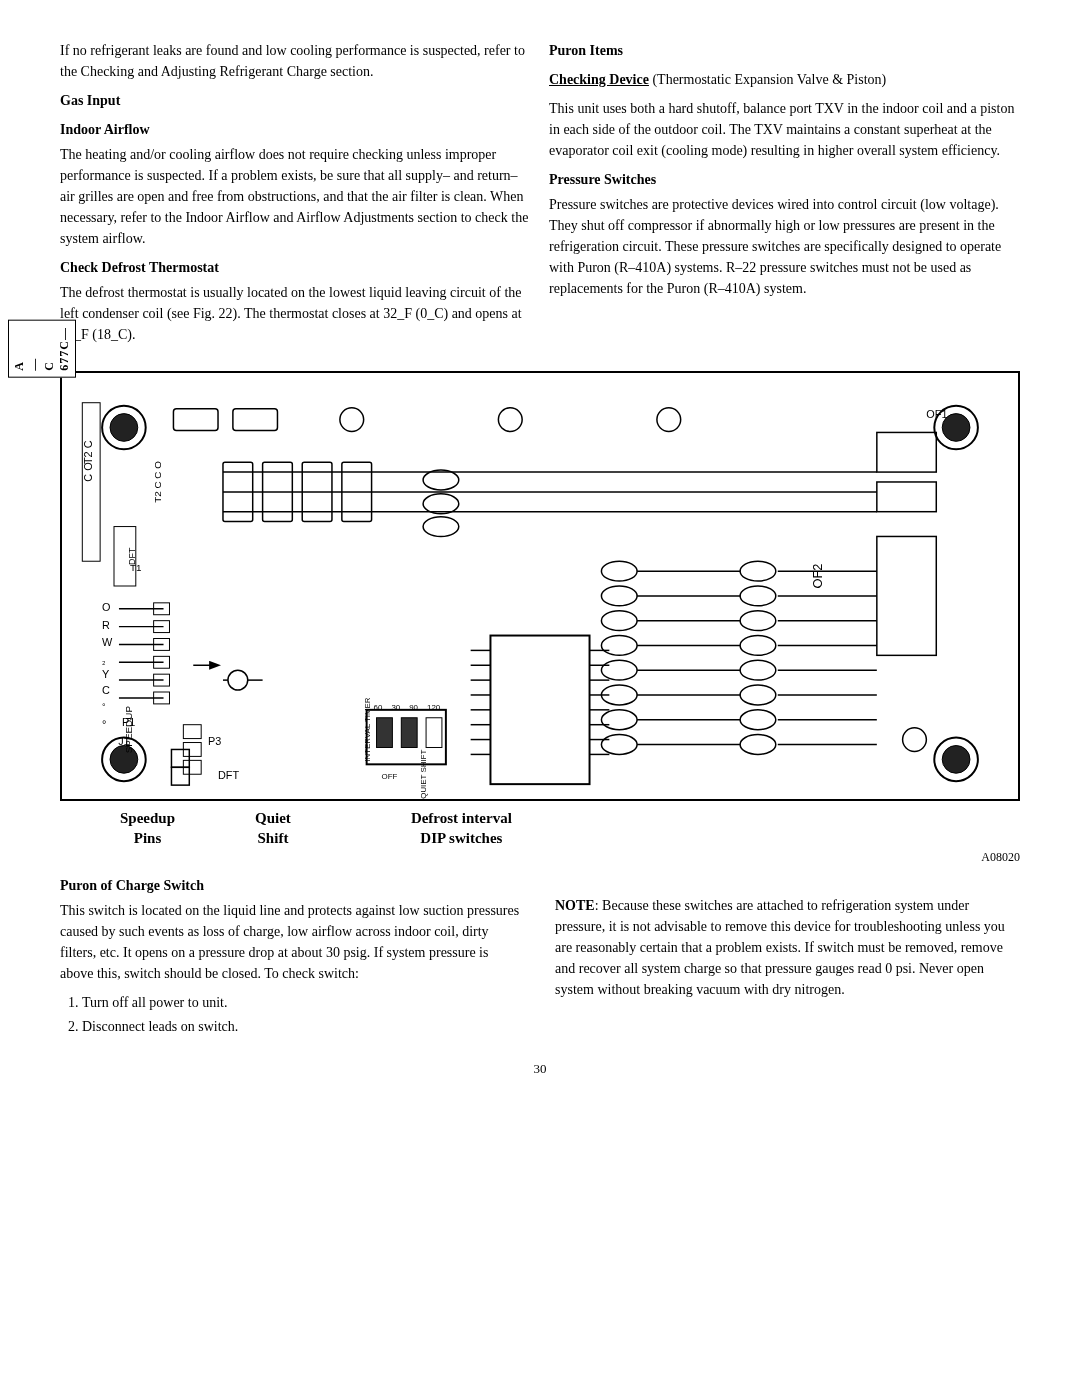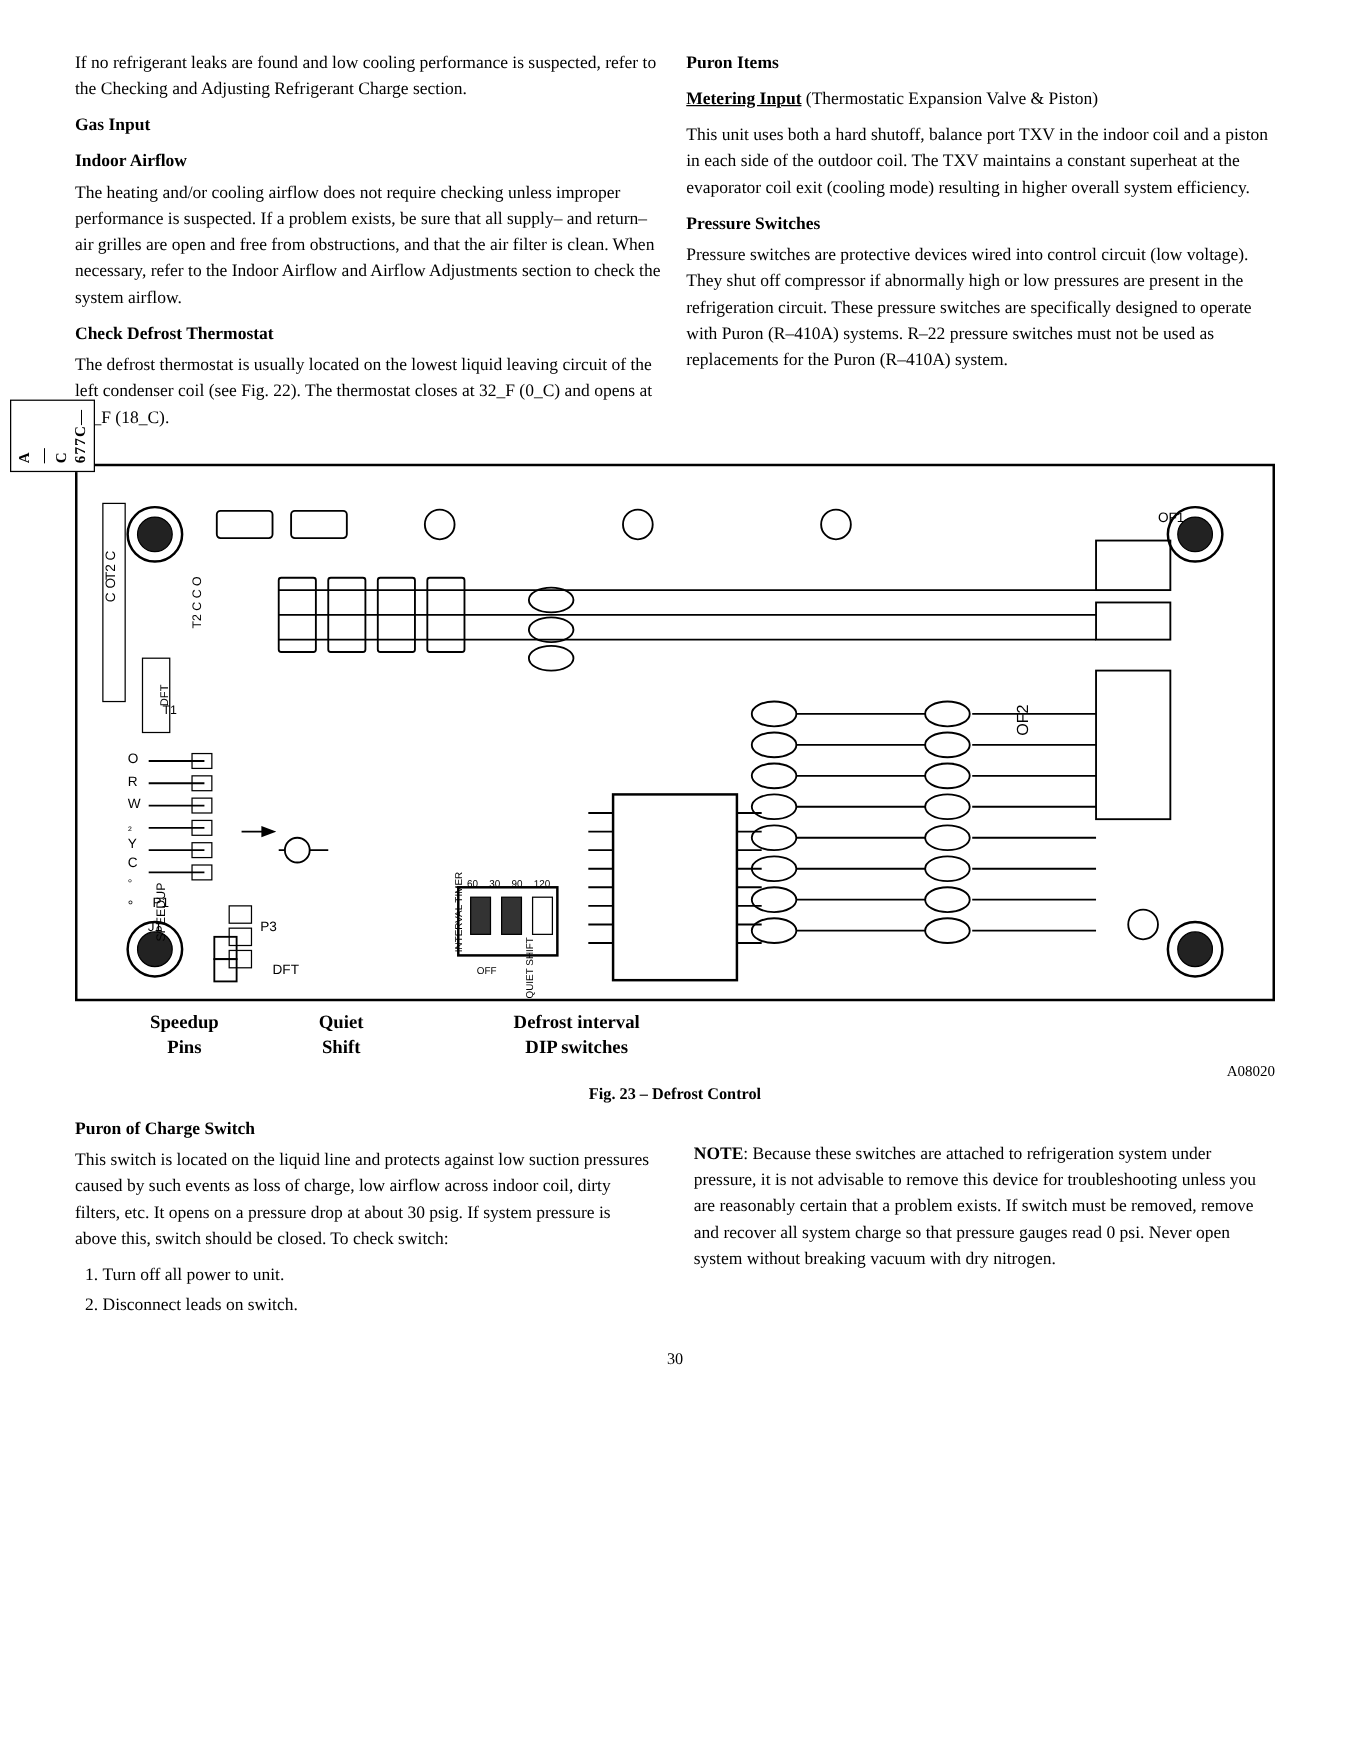--- a/index.html
+++ b/index.html
@@ -99,21 +99,21 @@
 
       <p><span class="section-title">Check Defrost Thermostat</span>
       <span>The defrost thermostat is usually located on the lowest liquid leaving circuit of the left condenser coil (see Fig. 22). The thermostat closes at 32_F (0_C) and opens at 65_F (18_C).</span></p>
     </div>
 
     <div class="col">
       <p>
           <span class="section-title">Puron Items</span>
         </p>
 
-      <p><span class="bold underline">Metering Input</span>
+      <p><span class="bold underline">Checking Device</span>
       <span> (Thermostatic Expansion Valve  &amp;  Piston)</span></p>
       <p>This unit uses both a hard shutoff, balance port TXV in the indoor coil and a piston in each side of the outdoor coil. The TXV maintains a constant superheat at the evaporator coil exit (cooling mode) resulting in higher overall system efficiency.</p>
 
       <p><span class="section-title">Pressure Switches</span>
       <span>Pressure switches are protective devices wired into control circuit (low voltage). They shut off compressor if abnormally high or low pressures are present in the refrigeration circuit. These pressure switches are specifically designed to operate with Puron (R–410A) systems. R–22 pressure switches must not be used as replacements for the Puron (R–410A) system.</span></p>
     </div>
   </div>
 
   <div class="diagram-area">
     <svg width="100%" height="100%" viewBox="0 0 960 430" xmlns="http://www.w3.org/2000/svg">
@@ -294,21 +294,20 @@
     </svg>
   </div>
 
   <div class="diagram-labels">
     <div class="diagram-label-item">Speedup<br>Pins</div>
     <div class="diagram-label-item">Quiet<br>Shift</div>
     <div class="diagram-label-item" style="margin-left:40px;">Defrost interval<br>DIP switches</div>
   </div>
 
   <div class="fig-number">A08020</div>
-  <div class="fig-caption">Fig. 23 – Defrost Control</div>
 
   <div class="bottom-two-col">
     <div class="col">
       <p><span class="section-title">Puron of Charge Switch</span>
       <span>This switch is located on the liquid line and protects against low suction pressures caused by such events as loss of charge, low airflow across indoor coil, dirty filters, etc. It opens on a pressure drop at about 30 psig. If system pressure is above this, switch should be closed. To check switch:</span></p>
       <ol>
         <li>Turn off all power to unit.</li>
         <li>Disconnect leads on switch.</li>
       </ol>
     </div>

